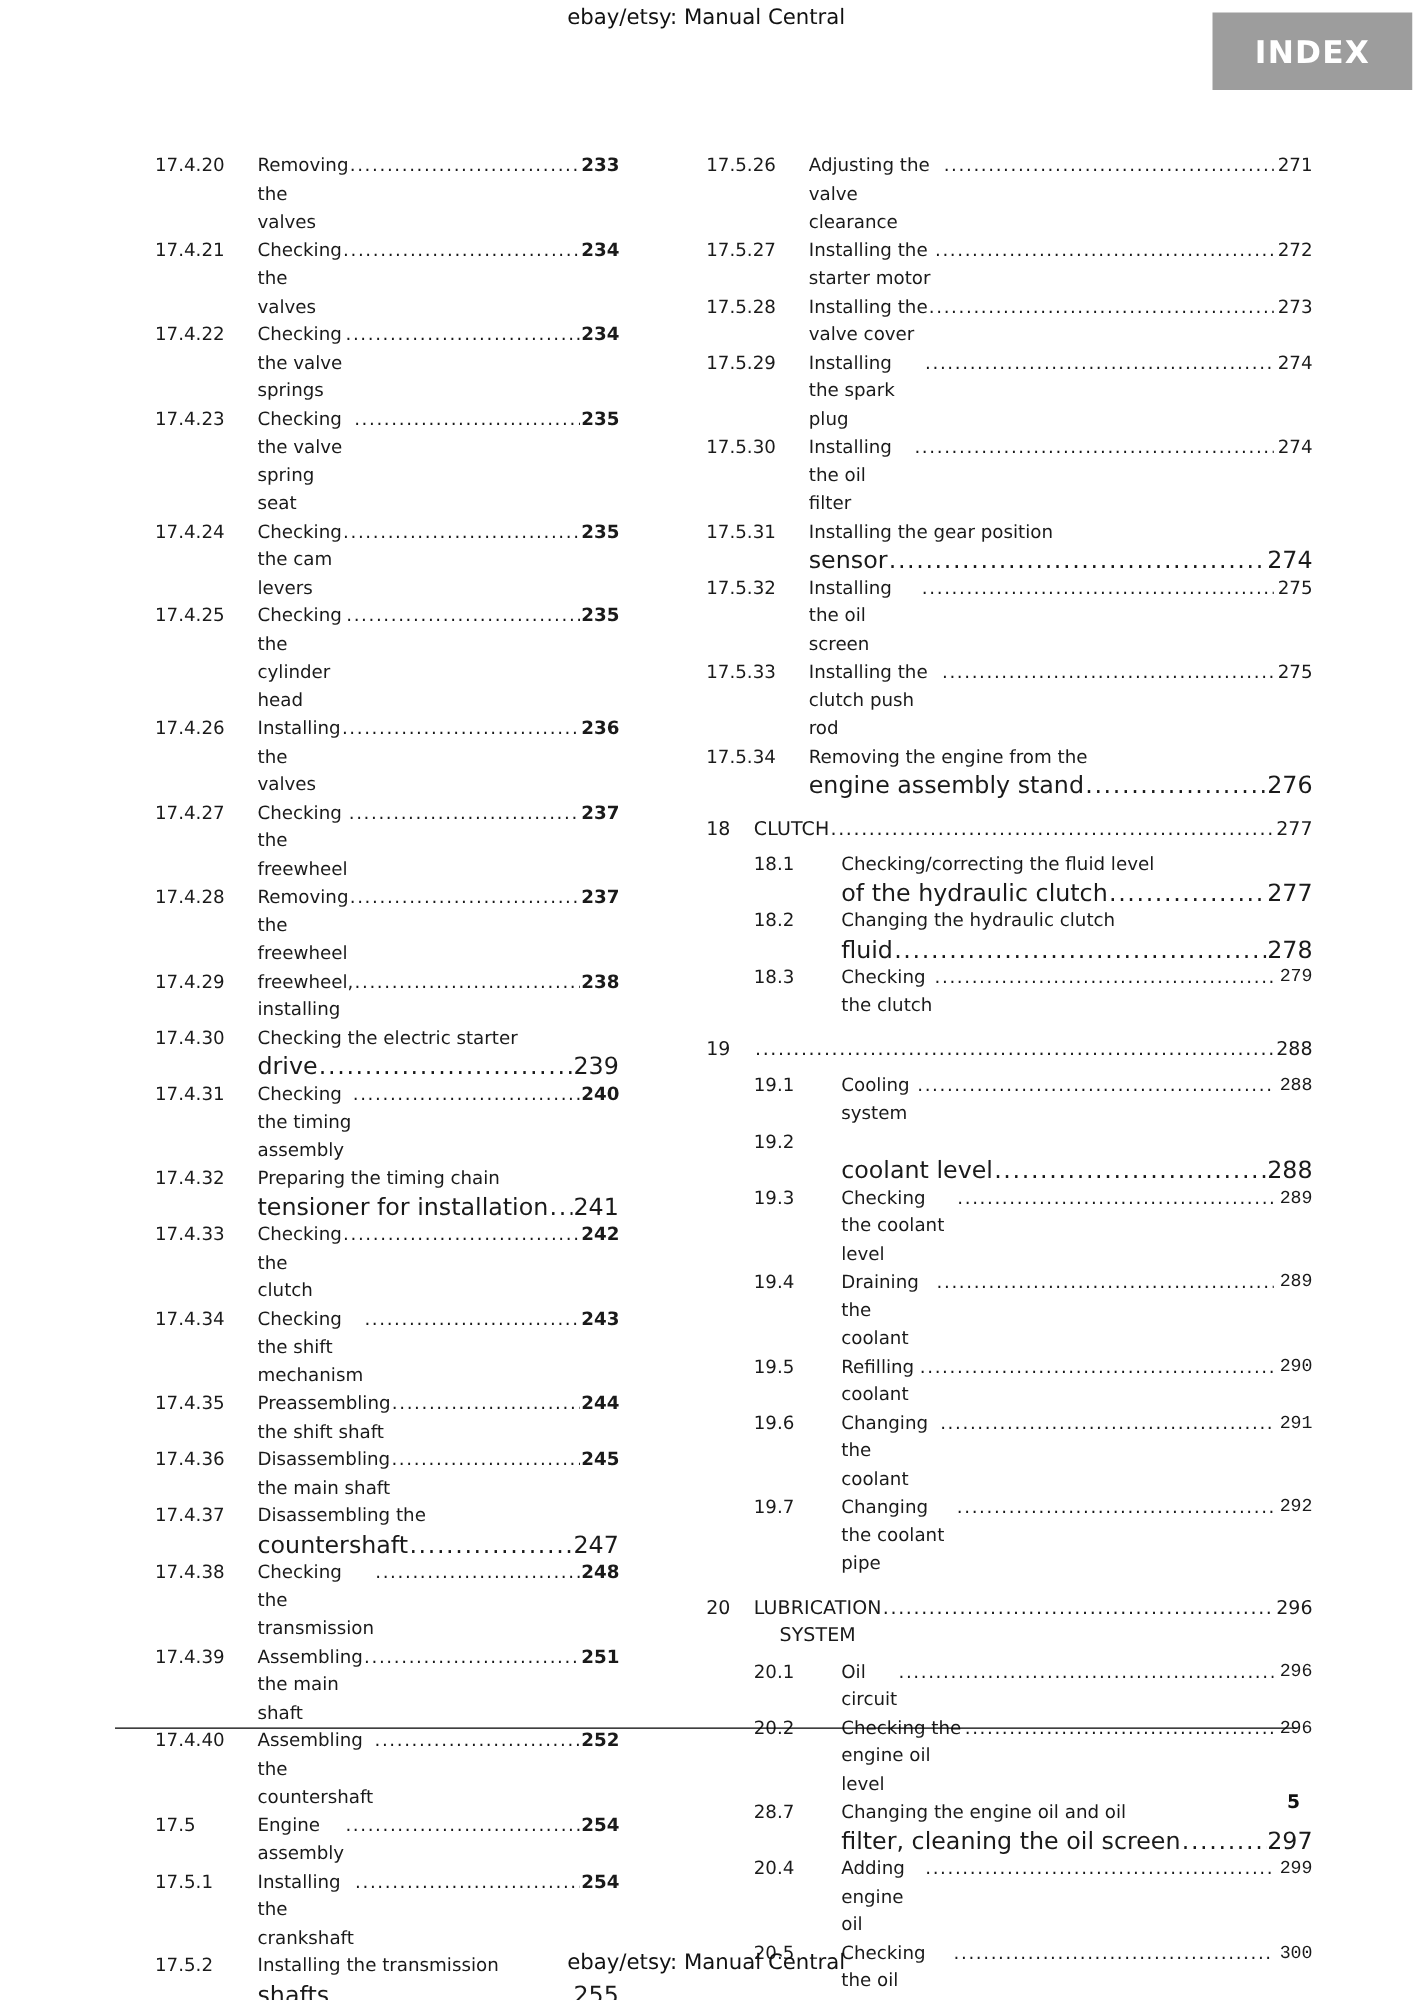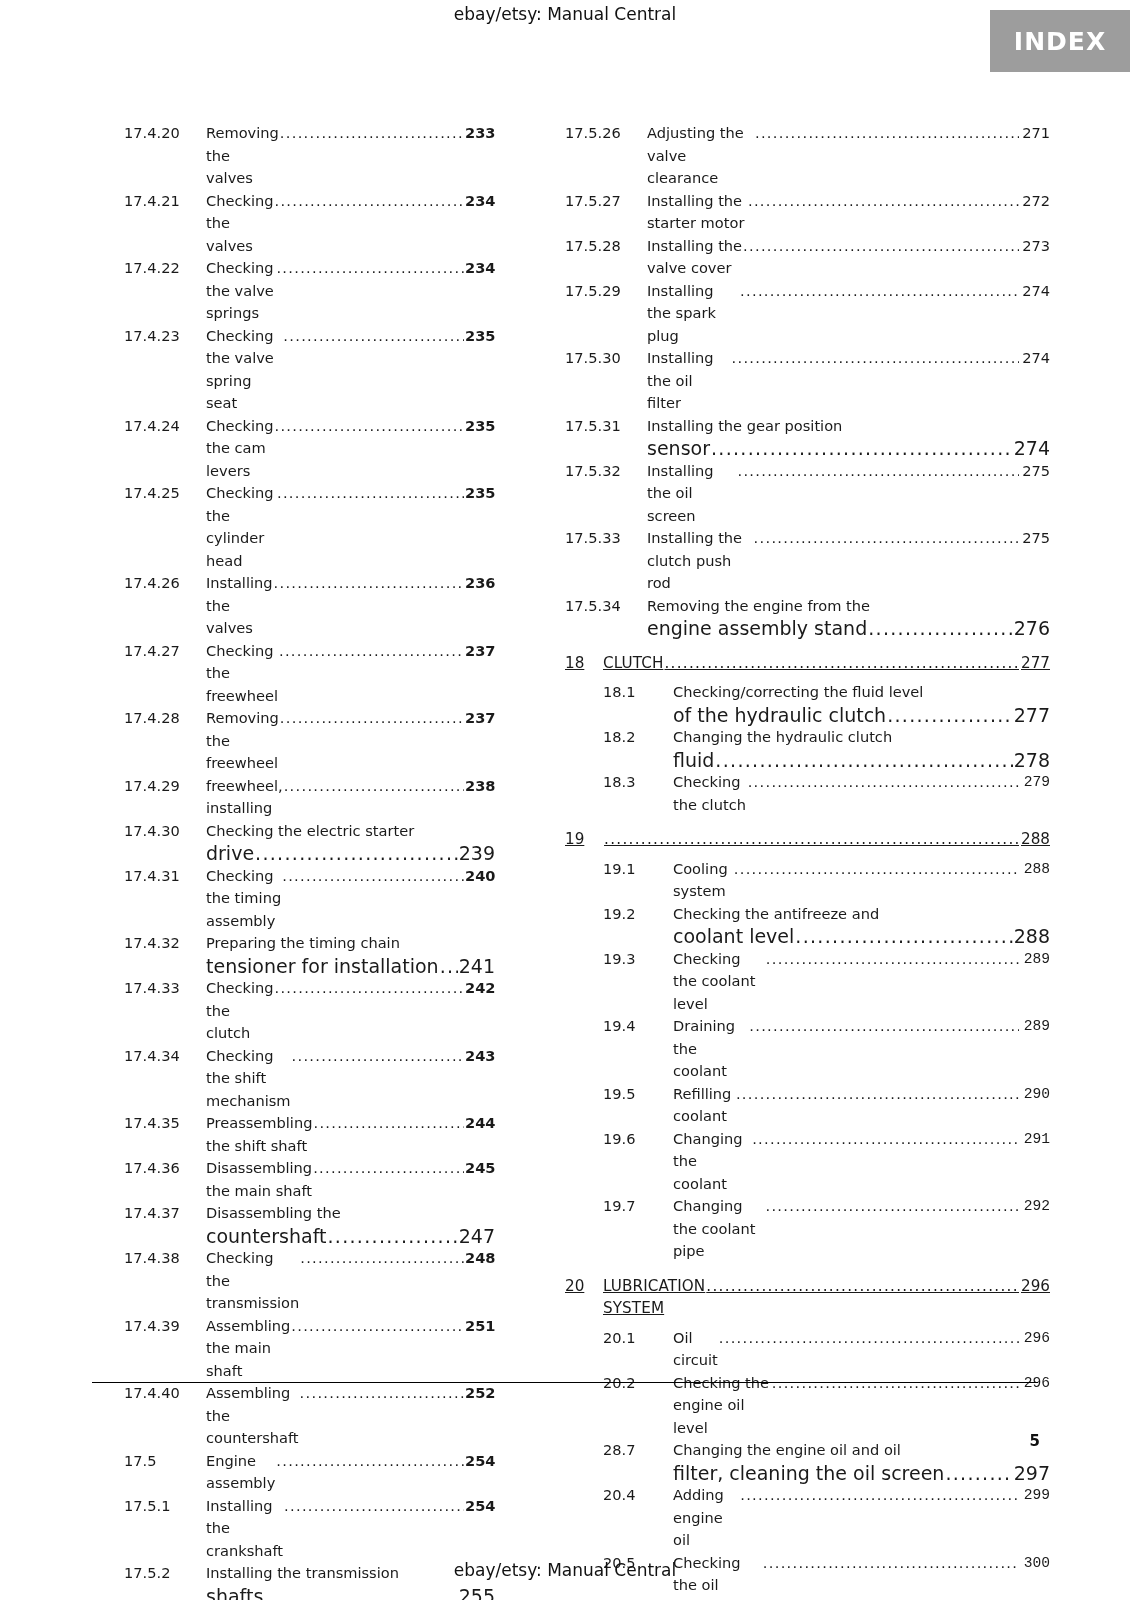--- a/index.html
+++ b/index.html
@@ -30,21 +30,21 @@
     left: 0;
     width: 1130px;
     text-align: center;
     font-size: 17px;
     color: #111;
   }
   .index-tab {
     position: absolute;
     top: 10px;
     right: 0;
-    width: 140px;
+    width: 160px;
     height: 62px;
     background: #9d9d9d;
     color: #ffffff;
     font-size: 25px;
     font-weight: bold;
     letter-spacing: 1px;
     display: flex;
     align-items: center;
     justify-content: center;
   }
@@ -104,25 +104,24 @@
   .lvl3 .page { width: 30px; font-weight: bold; }
 
   
   .r3 .num { width: 82px; }
   .r3 .page { width: 30px; }
 
   
   .chap {
     font-size: 15.2px;
     margin-top: 12px;
-    text-decoration: underline;
   }
   .chap .num { width: 38px; }
   .chap .page { width: 30px; }
-  .chap .title { letter-spacing: 0.1px; }
+  .chap .title { letter-spacing: 0.1px; text-align: center; }
 
   
   .sec .num { width: 70px; margin-left: 38px; }
   .sec .page { width: 30px; font-family: Liberation Mono, monospace; }
   .sec { margin-top: 0; }
   .chap + .sec, .gap-top { margin-top: 7px; }
 
   
   .cont {
     display: flex;
@@ -507,23 +506,20 @@
       <div class="entry sec gap-top">
         <span class="num">19.1</span>
         <span class="title-wrap">
           <span class="title">Cooling system</span>
           <span class="dots">..........................................................................................</span>
         </span>
         <span class="page">288</span>
       </div>
       <div class="entry sec">
         <span class="num">19.2</span>
-        <span class="title-wrap">
-          <span class="title">Checking the antifreeze and</span>
-        </span>
       </div>
       <div class="cont">
         <span class="spacer-sec"></span>
         <span class="ctext">coolant level</span>
         <span class="dots">..........................................................................................</span>
         <span class="page">288</span>
       </div>
       <div class="entry sec">
         <span class="num">19.3</span>
         <span class="title-wrap">

